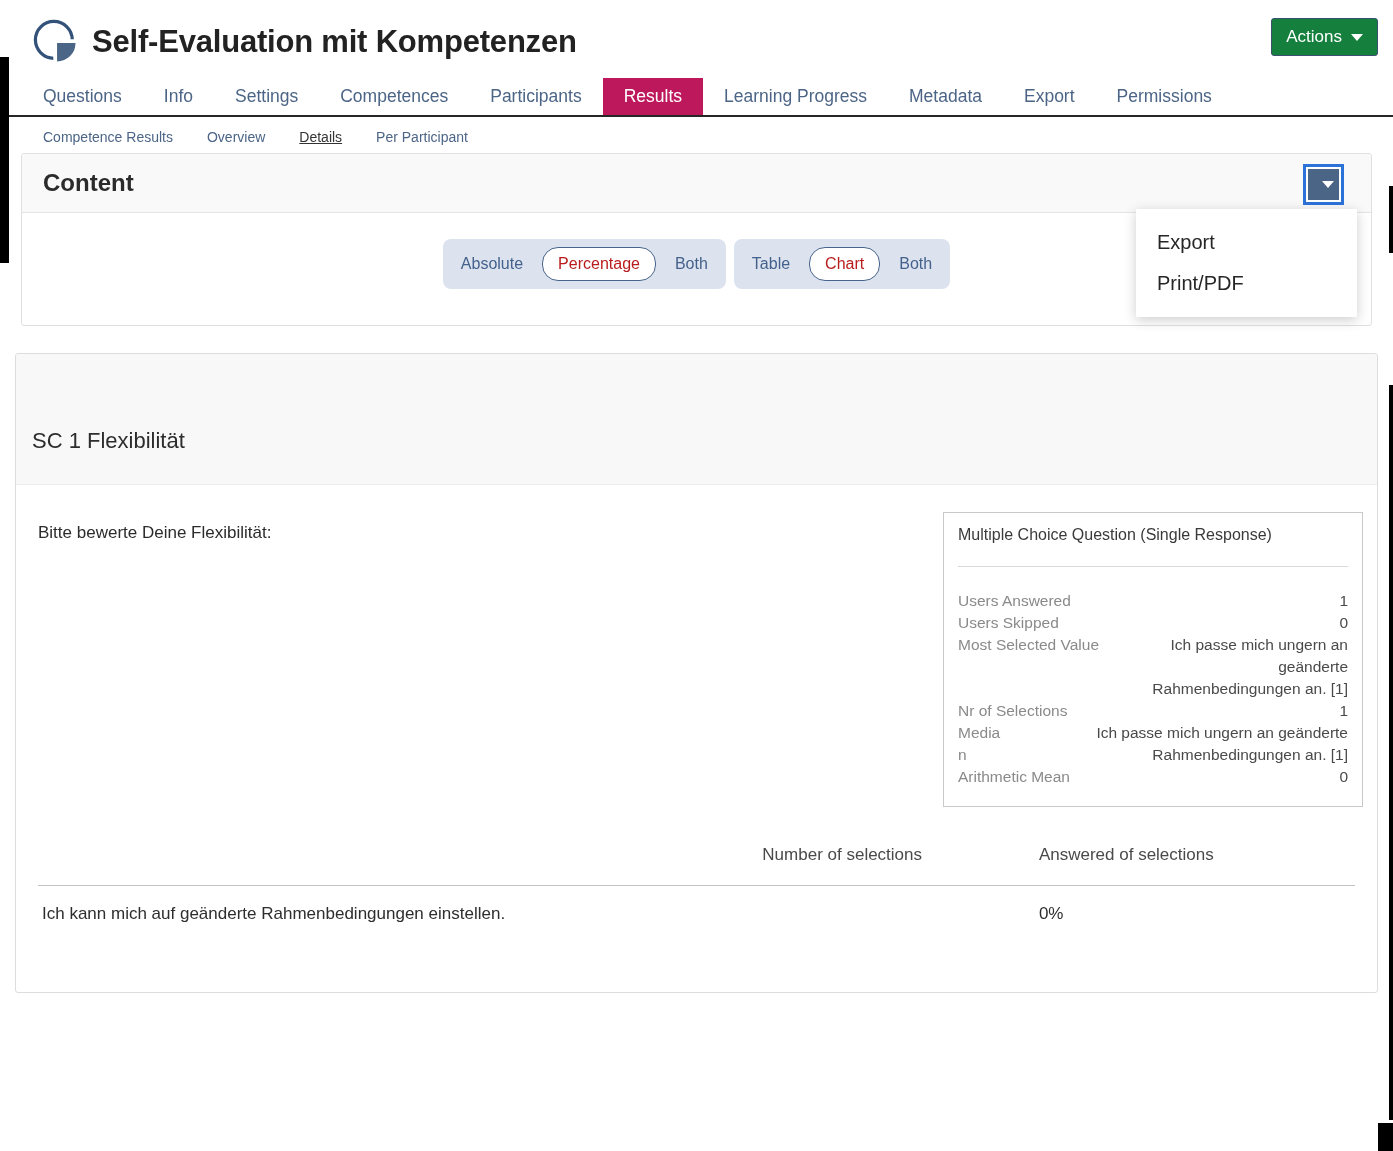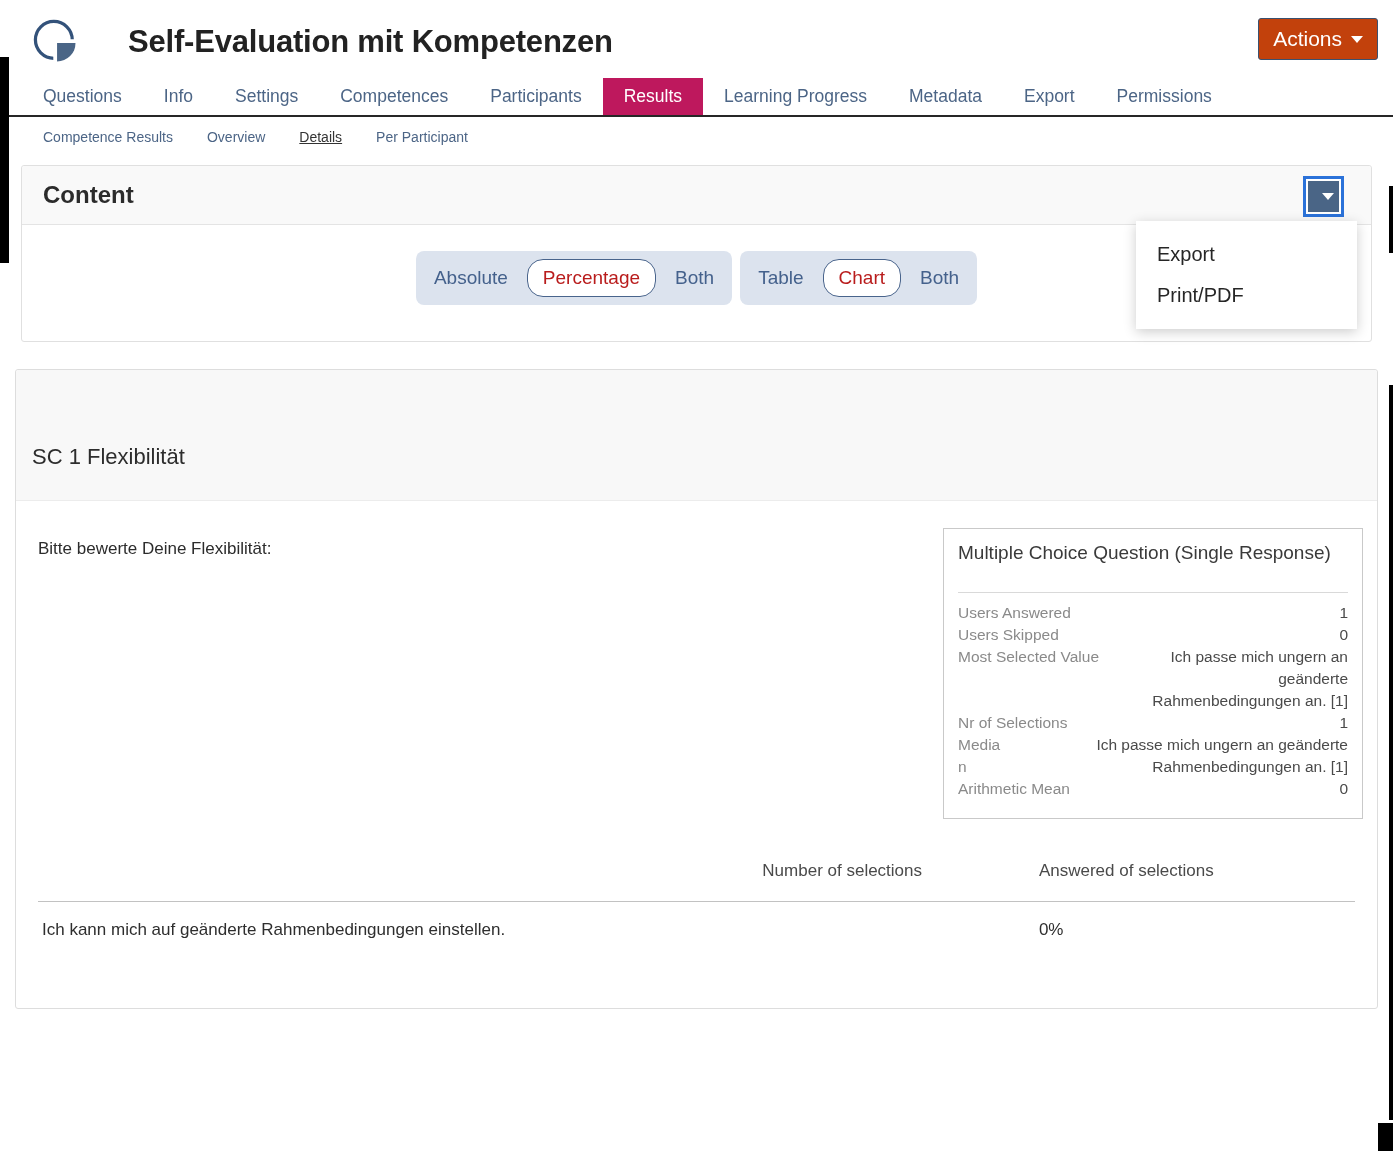--- a/index.html
+++ b/index.html
@@ -8,72 +8,72 @@
   body { position:relative; }
 
   
   .edge { position:absolute; background:#000; z-index:60; }
   .edge-left   { left:0;   top:57px;   width:9px;  height:206px; }
   .edge-right1 { left:1389px; top:186px; width:4px; height:67px; }
   .edge-right2 { left:1389px; top:385px; width:4px; height:735px; }
   .edge-block  { left:1378px; top:1123px; width:15px; height:28px; }
 
   
-  .app-header { position:relative; padding:16px 0 6px 30px; display:flex; align-items:center;gap:36px; }
+  .app-header { position:relative; padding:16px 0 6px 30px; display:flex; align-items:center; }
   .logo { width:52px; height:52px; margin-right:10px; flex:0 0 auto; }
   .page-title { font-size:31px; font-weight:bold; color:#222; letter-spacing:-0.2px; }
-  .actions-btn { position:absolute; top:18px; right:15px; background:#c2410c; border:1px solid #3a5170;
-    border-radius:3px; color:#fff; font-size:21px; padding:8px 14px; display:flex; align-items:center; cursor:pointer; }
+  .actions-btn { position:absolute; top:18px; right:15px; background:#15803d; border:1px solid #3a5170;
+    border-radius:3px; color:#fff; font-size:17px; padding:8px 14px; display:flex; align-items:center; cursor:pointer; }
   .caret-down { display:inline-block; width:0; height:0; margin-left:9px;
     border-left:6px solid transparent; border-right:6px solid transparent; border-top:7px solid #fff; }
 
   
   .tabbar { display:flex; align-items:stretch; padding-left:22px; border-bottom:2px solid #262626; margin-top:4px; }
   .tab { font-size:17.5px; color:#4c6586; padding:8px 21px; cursor:pointer; white-space:nowrap; }
   .tab.active { background:#be185d; color:#fff; }
   .subtabbar { display:flex; gap:34px; padding-left:43px; margin-top:12px; }
   .subtab { font-size:14px; color:#4c6586; cursor:pointer; }
   .subtab.active { color:#333; text-decoration:underline; }
 
   
-  .panel1 { margin:20px 21px 0 21px; border:1px solid #e0e0e0; border-radius:3px; background:#fff; }
+  .panel1 { margin:8px 21px 0 21px; border:1px solid #e0e0e0; border-radius:3px; background:#fff; }
   .panel1-header { position:relative; background:#f9f9f9; border-bottom:1px solid #e4e4e4;
     padding:15px 21px; border-radius:3px 3px 0 0; }
   .panel1-title { font-size:24px; font-weight:bold; color:#2b2b2b; }
   .dd-btn { position:absolute; top:10px; right:27px; width:41px; height:41px; border:3px solid #2b72d9;
     background:#fff; padding:2px; cursor:pointer; }
   .dd-btn-inner { width:100%; height:100%; background:#4a6586; display:flex; align-items:center; justify-content:center; }
   .dd-menu { position:absolute; top:55px; right:14px; width:221px; background:#fff; z-index:30;
     box-shadow:0 3px 12px rgba(0,0,0,0.20); padding:13px 0; }
   .dd-item { font-size:20px; color:#262626; padding:9px 21px; cursor:pointer; }
 
   .panel1-body { padding:26px 0 36px 0; }
   .toggles-row { display:flex; justify-content:center; gap:8px; }
   .toggle-group { background:#dce3ee; border-radius:8px; padding:8px 18px; display:flex; align-items:center; gap:19px; }
-  .toggle-opt { font-size:19px; color:#44618c; cursor:pointer; }
+  .toggle-opt { font-size:16px; color:#44618c; cursor:pointer; }
   .toggle-opt.pill-selected { background:#fff; border:1px solid #49648c; border-radius:16px;
     padding:7px 15px; color:#b91c1c; }
 
   .question-list { margin:60px 0 0 96px; list-style:disc; }
   .question-list li { color:#000; font-size:18px; line-height:28px; }
   .question-list a { color:#3c6390; text-decoration:none; font-size:18px; cursor:pointer; }
 
   
   .panel2 { margin:27px 15px 0 15px; border:1px solid #ddd; border-radius:3px; background:#fff; min-height:640px; }
   .panel2-header { background:#f8f8f8; padding:74px 16px 30px 16px; border-bottom:1px solid #ececec;
     border-radius:3px 3px 0 0; }
   .panel2-title { font-size:22px; color:#2d2d2d; font-weight:normal; }
   .panel2-body { position:relative; padding:38px 22px 0 22px; }
   .question-text { font-size:17px; color:#2c2c2c; }
 
   
   .stats-card { position:absolute; top:27px; right:14px; width:420px; background:#fff;
     border:1px solid #c9c9c9; padding:13px 14px 18px 14px; }
-  .stats-card-title { font-size:19px; color:#3a3a3a; padding-bottom:28px; border-bottom:1px solid #d9d9d9;
-    margin-bottom:9px; }
+  .stats-card-title { font-size:16px; color:#3a3a3a; padding-bottom:22px; border-bottom:1px solid #d9d9d9;
+    margin-bottom:23px; }
   .stats-row { display:flex; justify-content:space-between; font-size:15.5px; line-height:22px; }
   .stats-label { color:#8a8a8a; }
   .stats-value { color:#4a4a4a; text-align:right; flex:1; }
   .stats-row.row-2 .stats-label { width:170px; flex:0 0 auto; }
   .stats-row.row-2 .stats-value { width:212px; flex:0 0 auto; margin-left:auto; }
   .stats-row.row-4 .stats-label { width:48px; flex:0 0 auto; word-break:break-all; }
 
   
   .answers-table { width:100%; border-collapse:collapse; margin-top:292px; }
   .answers-table th { font-size:17px; color:#4a4a4a; font-weight:normal; text-align:left;

